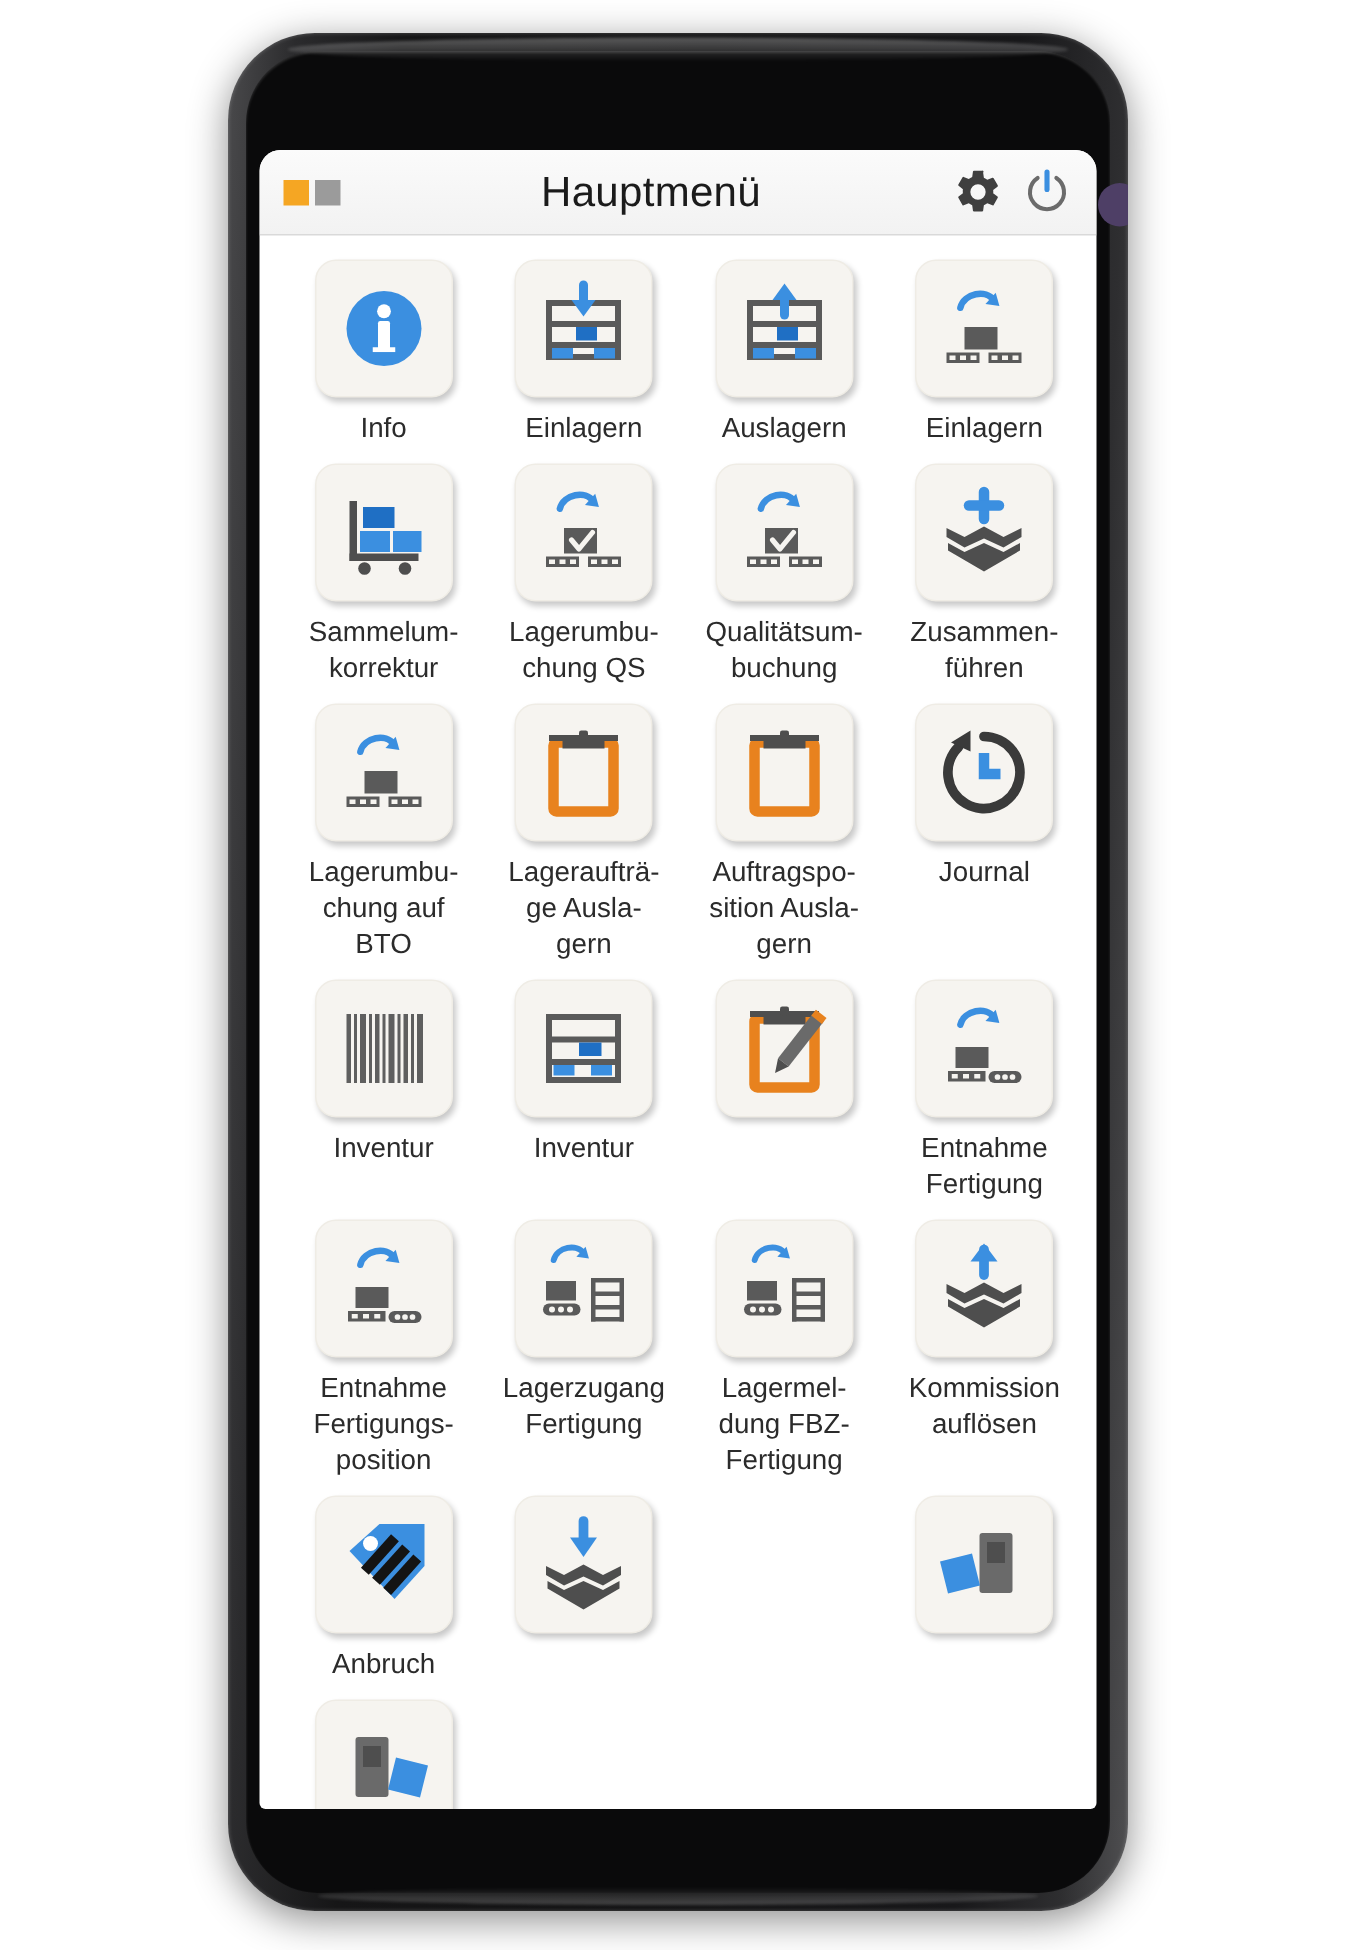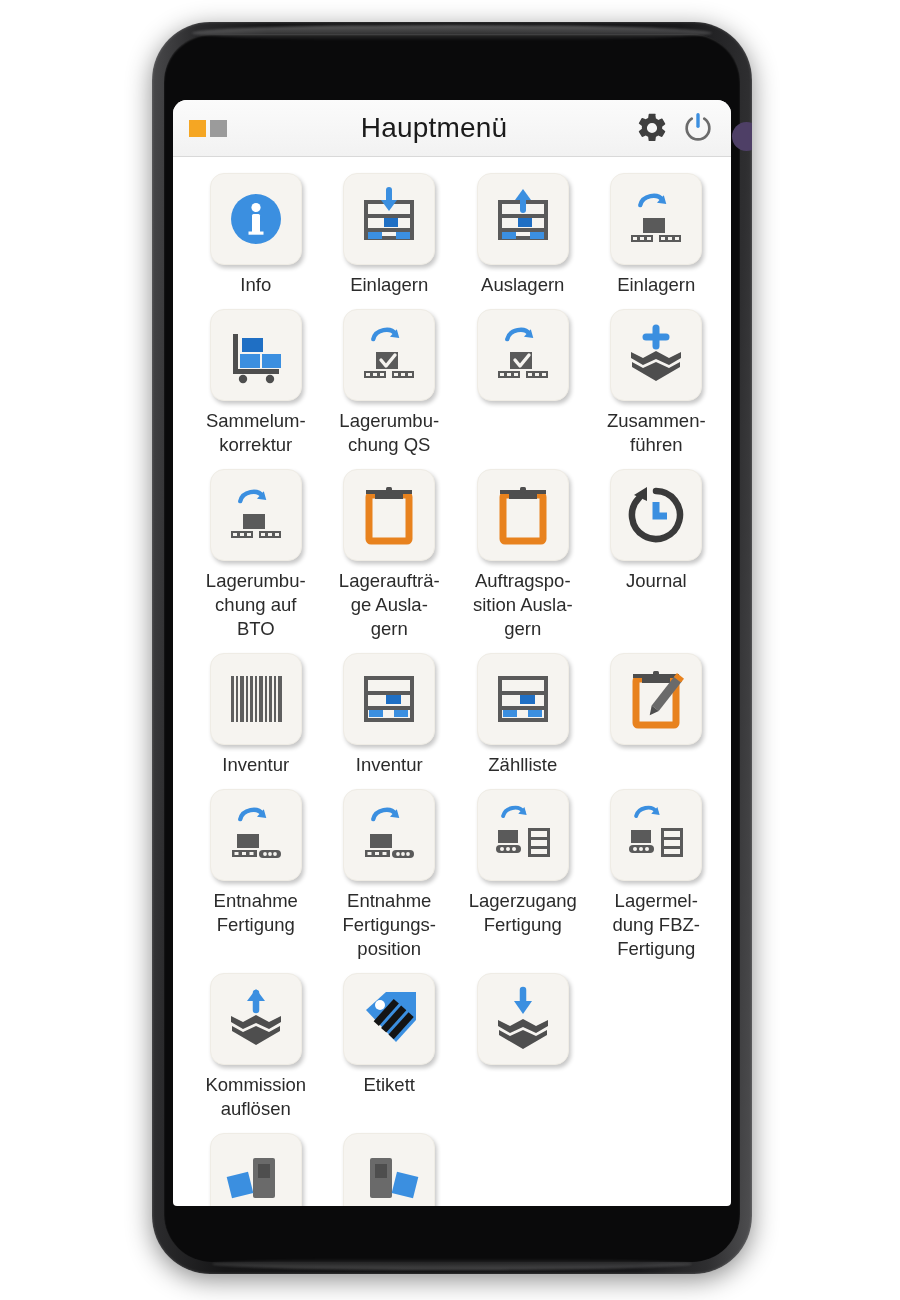--- a/index.html
+++ b/index.html
@@ -296,20 +296,22 @@
      <rect x="8" y="49" width="22" height="7" fill="#5a5a5a"></rect>
           <rect x="10" y="51" width="4" height="3" fill="#f6f4f0"></rect>
           <rect x="17" y="51" width="4" height="3" fill="#f6f4f0"></rect>
           <rect x="24" y="51" width="4" height="3" fill="#f6f4f0"></rect>
           <rect x="36" y="49" width="22" height="7" fill="#5a5a5a"></rect>
           <rect x="38" y="51" width="4" height="3" fill="#f6f4f0"></rect>
           <rect x="45" y="51" width="4" height="3" fill="#f6f4f0"></rect>
           <rect x="52" y="51" width="4" height="3" fill="#f6f4f0"></rect>
           </svg>
         </div>
+        <div class="cell-label">Qualitätsum-
+buchung</div>
       </div>
       <div class="menu-cell">
         <div class="tile">
           <svg viewBox="0 0 66 66" xmlns="http://www.w3.org/2000/svg">
             <path d="M33 6 v18" stroke="#3b8fe0" stroke-width="7" stroke-linecap="round"></path>
      <path d="M23 15 h20" stroke="#3b8fe0" stroke-width="7" stroke-linecap="round"></path>
      <path d="M8 30 l12 6 l13 -7 l13 7 l12 -6 v6 l-12 7 l-13 -6 l-13 6 l-12 -7 Z" fill="#4e4e4e"></path>
      <path d="M9 40 l11 6 l13 -6 l13 6 l11 -6 v5 l-24 14 l-24 -14 Z" fill="#4e4e4e"></path>
           </svg>
         </div>
@@ -406,36 +408,20 @@
      <rect x="30" y="29" width="15" height="9" fill="#1f6fc4"></rect>
      <rect x="13" y="44" width="14" height="7" fill="#3b8fe0"></rect>
      <rect x="38" y="44" width="14" height="7" fill="#3b8fe0"></rect>
           </svg>
         </div>
         <div class="cell-label">Inventur</div>
       </div>
       <div class="menu-cell">
         <div class="tile">
           <svg viewBox="0 0 66 66" xmlns="http://www.w3.org/2000/svg">
-            <rect x="8" y="10" width="4" height="46" fill="#5a5a5a"></rect>
-     <rect x="54" y="10" width="4" height="46" fill="#5a5a5a"></rect>
-     <rect x="8" y="10" width="50" height="4" fill="#5a5a5a"></rect>
-     <rect x="8" y="25" width="50" height="4" fill="#5a5a5a"></rect>
-     <rect x="8" y="40" width="50" height="4" fill="#5a5a5a"></rect>
-     <rect x="8" y="52" width="50" height="4" fill="#5a5a5a"></rect>
-     <rect x="30" y="29" width="15" height="9" fill="#1f6fc4"></rect>
-     <rect x="13" y="44" width="14" height="7" fill="#3b8fe0"></rect>
-     <rect x="38" y="44" width="14" height="7" fill="#3b8fe0"></rect>
-          </svg>
-        </div>
-        <div class="cell-label">Zählliste</div>
-      </div>
-      <div class="menu-cell">
-        <div class="tile">
-          <svg viewBox="0 0 66 66" xmlns="http://www.w3.org/2000/svg">
             <rect x="13" y="13" width="40" height="46" rx="2" fill="none" stroke="#e8821e" stroke-width="7"></rect>
      <rect x="10" y="8" width="46" height="4" fill="#4e4e4e"></rect>
      <rect x="19" y="10" width="28" height="7" fill="#4e4e4e"></rect>
      <rect x="30" y="5" width="6" height="6" rx="1.5" fill="#4e4e4e"></rect>
      <g transform="rotate(38 38 34)">
        <rect x="34" y="6" width="9" height="38" fill="#6a6a6a"></rect>
        <path d="M34 44 l4.5 9 l4.5 -9 Z" fill="#4e4e4e"></path>
        <rect x="34" y="3" width="9" height="5" fill="#e8821e"></rect>
      </g>
           </svg>
@@ -548,21 +534,21 @@
           <svg viewBox="0 0 66 66" xmlns="http://www.w3.org/2000/svg">
             <path d="M10 24 L30 6 L60 6 L60 34 L40 56 Z" fill="#3b8fe0"></path>
      <circle cx="24" cy="19" r="5" fill="#fff"></circle>
      <g transform="rotate(42 38 32)">
        <rect x="25" y="18" width="7" height="30" fill="#141414"></rect>
        <rect x="35" y="18" width="7" height="30" fill="#141414"></rect>
        <rect x="45" y="18" width="7" height="30" fill="#141414"></rect>
      </g>
           </svg>
         </div>
-        <div class="cell-label">Etikett</div>
+        <div class="cell-label">Anbruch</div>
       </div>
       <div class="menu-cell row-partial">
         <div class="tile">
           <svg viewBox="0 0 66 66" xmlns="http://www.w3.org/2000/svg">
             <path d="M33 4 v16" stroke="#3b8fe0" stroke-width="6.5" stroke-linecap="round"></path>
      <path d="M24 15 L42 15 L33 28 Z" fill="#3b8fe0"></path>
      <path d="M8 34 l12 6 l13 -7 l13 7 l12 -6 v6 l-12 7 l-13 -6 l-13 6 l-12 -7 Z" fill="#4e4e4e"></path>
      <path d="M9 44 l11 6 l13 -6 l13 6 l11 -6 v5 l-24 14 l-24 -14 Z" fill="#4e4e4e"></path>
           </svg>
         </div>

